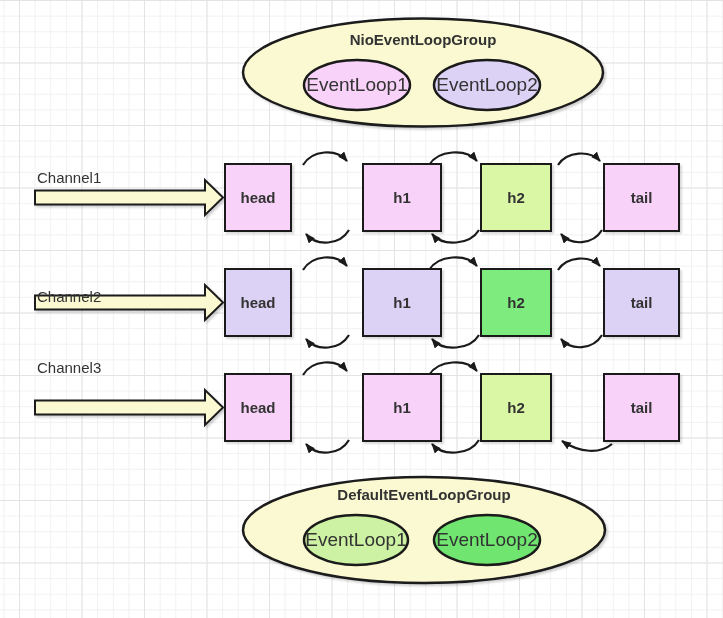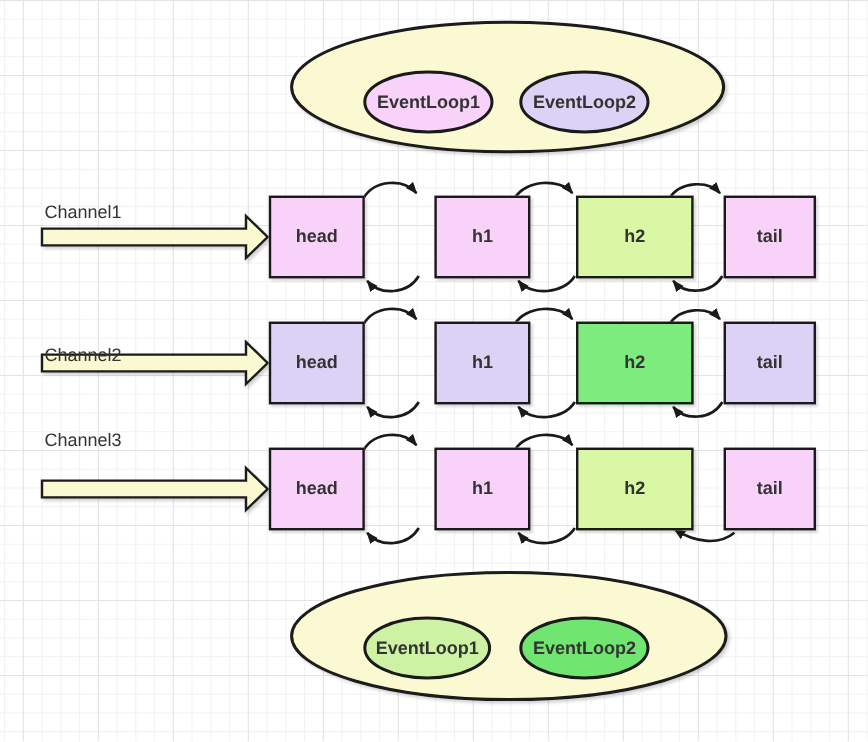--- a/index.html
+++ b/index.html
@@ -17,38 +17,38 @@
   }
   svg.layer{position:absolute;left:0;top:0;}
   .box{
     position:absolute;height:69px;box-sizing:border-box;
     border:2px solid #1a1a1a;
     display:flex;align-items:center;justify-content:center;
     font-weight:bold;font-size:15px;color:#333333;
     box-shadow:2px 2px 2px rgba(0,0,0,0.15);
   }
   .row1{top:163px}.row2{top:268px}.row3{top:373px}
-  .col-head{left:224px;width:80px}
+  .col-head{left:224px;width:68px}
   .col-h1{left:362px;width:80px}
-  .col-h2{left:480px;width:98px}
+  .col-h2{left:480px;width:72px}
   .col-tail{left:603px;width:77px}
   .ch-label{
     position:absolute;left:37px;
     font-weight:normal;font-size:15px;color:#333333;white-space:nowrap;
   }
   .ch1{top:169px}.ch2{top:288px}.ch3{top:359px}
   .group-title{
     position:absolute;text-align:center;
     font-weight:bold;font-size:15px;color:#333333;
   }
   .gt-top{left:243px;width:360px;top:31px}
   .gt-bottom{left:243px;width:362px;top:486px}
   .el-label{
     position:absolute;display:flex;align-items:center;justify-content:center;
-    font-weight:bold;font-size:15px;color:#333333;
+    font-weight:normal;font-size:19px;color:#333333;
   }
   .el-t1{left:304px;top:60px;width:106px;height:50px}
   .el-t2{left:434px;top:60px;width:106px;height:50px}
   .el-b1{left:304px;top:515px;width:104px;height:50px}
   .el-b2{left:434px;top:515px;width:106px;height:50px}
   .shape{stroke:#1a1a1a;}
 </style>
 </head>
 <body>
 
@@ -96,23 +96,25 @@
 
     <g fill="none" stroke="#1a1a1a" stroke-width="2.2">
       <path d="M303,375 C312,360 336,358 347,371" marker-end="url(#arrowhead)"></path>
       <path d="M349,440 C340,455 317,457 306,444" marker-end="url(#arrowhead)"></path>
       <path d="M429,375 C438,360 466,358 477,371" marker-end="url(#arrowhead)"></path>
       <path d="M479,440 C470,455 443,457 432,444" marker-end="url(#arrowhead)"></path>
       <path d="M612,444 C600,454 580,453 562,441" marker-end="url(#arrowhead)"></path>
     </g>
   </svg>
 
+  <div class="group-title gt-top">NioEventLoopGroup</div>
   <div class="el-label el-t1">EventLoop1</div>
   <div class="el-label el-t2">EventLoop2</div>
 
+  <div class="group-title gt-bottom">DefaultEventLoopGroup</div>
   <div class="el-label el-b1">EventLoop1</div>
   <div class="el-label el-b2">EventLoop2</div>
 
   <div class="ch-label ch1">Channel1</div>
   <div class="ch-label ch2">Channel2</div>
   <div class="ch-label ch3">Channel3</div>
 
   <div class="box row1 col-head" style="background: rgb(248, 210, 248);">
     <span>head</span>
   </div>

